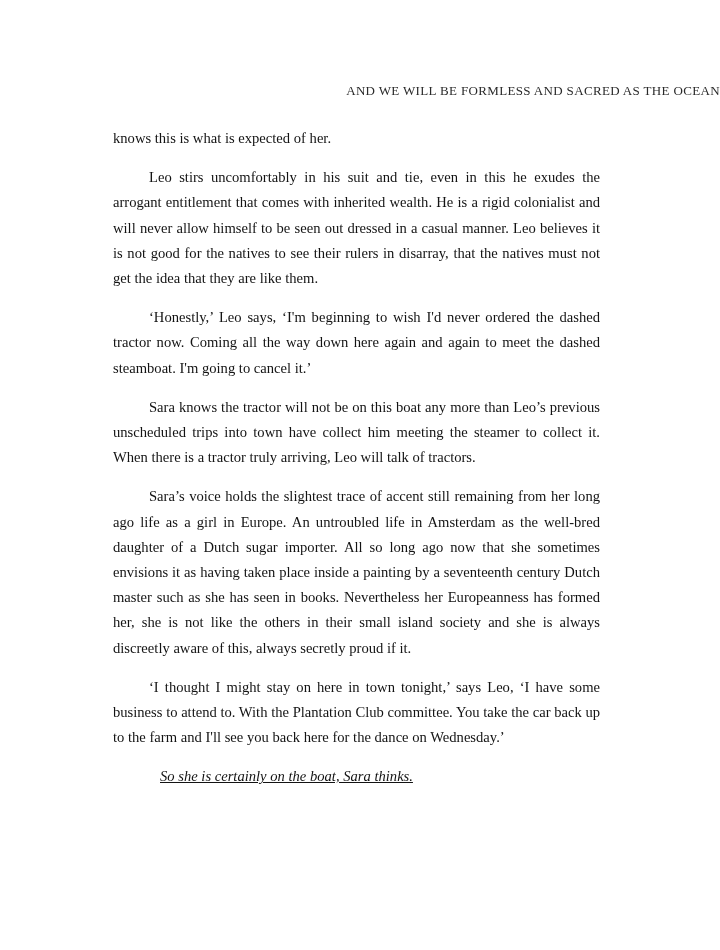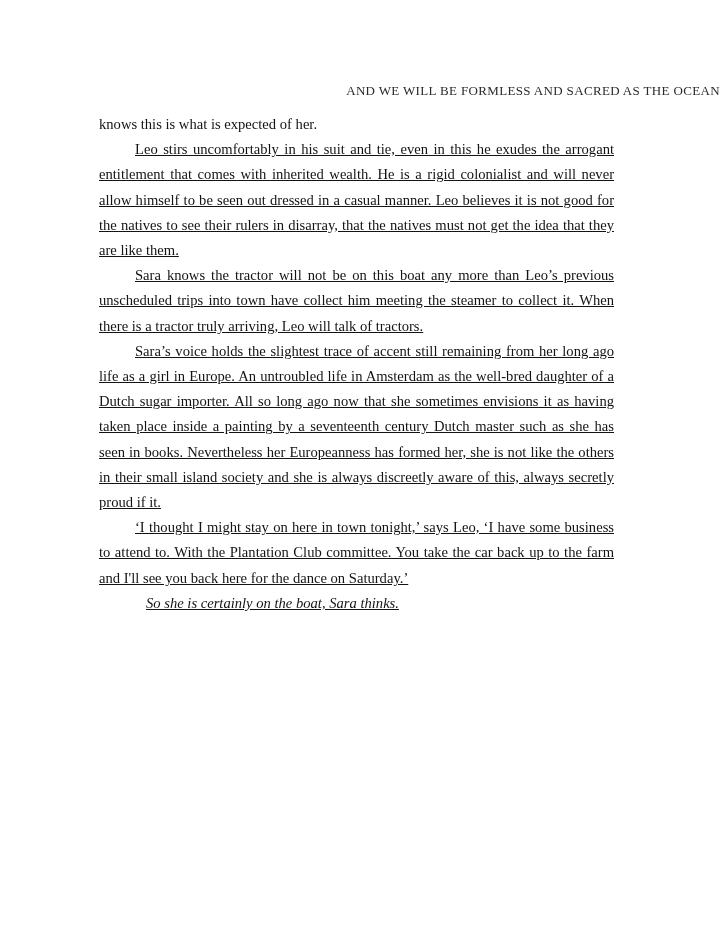--- a/index.html
+++ b/index.html
@@ -28,35 +28,34 @@
     color: #2a2a2a;
     white-space: nowrap;
   }
   .body-col {
     position: absolute;
     left: 99px;
     top: 112px;
     width: 515px;
   }
   p.para {
-    margin: 0;
+    margin: 14px;
     font-size: 14.6px;
     line-height: 25.2px;
     text-align: justify;
     text-justify: inter-word;
     color: #131313;
     -webkit-hyphens: none;
     hyphens: none;
   }
   p.para.last-line-left {
     text-align-last: left;
   }
   p.indent {
     text-indent: 36px;
-    text-decoration: underline;
   }
   p.indent-wide {
     text-indent: 47px;
     text-decoration: underline;
   }
   p.italic {
     font-style: italic;
   }
   
   .gap-full {
@@ -69,26 +68,27 @@
 <div class="page">
 
   <div class="running-head">AND WE WILL BE FORMLESS AND SACRED AS THE OCEAN</div>
 
   <div class="body-col">
 
     <p class="para last-line-left">knows this is what is expected of her.</p>
 
     <p class="para indent gap-full">Leo stirs uncomfortably in his suit and tie, even in this he exudes the arrogant entitlement that comes with inherited wealth. He is a rigid colonialist and will never allow himself to be seen out dressed in a casual manner. Leo believes it is not good for the natives to see their rulers in disarray, that the natives must not get the idea that they are like them.</p>
 
+    <p class="para indent">‘Honestly,’ Leo says, ‘I'm beginning to wish I'd never ordered the dashed tractor now. Coming all the way down here again and again to meet the dashed steamboat. I'm going to cancel it.’</p>
 
     <p class="para indent">Sara knows the tractor will not be on this boat any more than Leo’s previous unscheduled trips into town have collect him meeting the steamer to collect it. When there is a tractor truly arriving, Leo will talk of tractors.</p>
 
 
     <p class="para indent gap-full">Sara’s voice holds the slightest trace of accent still remaining from her long ago life as a girl in Europe. An untroubled life in Amsterdam as the well-bred daughter of a Dutch sugar importer. All so long ago now that she sometimes envisions it as having taken place inside a painting by a seventeenth century Dutch master such as she has seen in books. Nevertheless her Europeanness has formed her, she is not like the others in their small island society and she is always discreetly aware of this, always secretly proud if it.</p>
 
 
-    <p class="para indent gap-full">‘I thought I might stay on here in town tonight,’ says Leo, ‘I have some business to attend to. With the Plantation Club committee. You take the car back up to the farm and I'll see you back here for the dance on Saturday.’</p>
+    <p class="para indent gap-full">‘I thought I might stay on here in town tonight,’ says Leo, ‘I have some business to attend to. With the Plantation Club committee. You take the car back up to the farm and I'll see you back here for the dance on Wednesday.’</p>
 
     <p class="para indent-wide italic">So she is certainly on the boat, Sara thinks.</p>
 
 
   </div>
 </div>
 
 </body></html>

